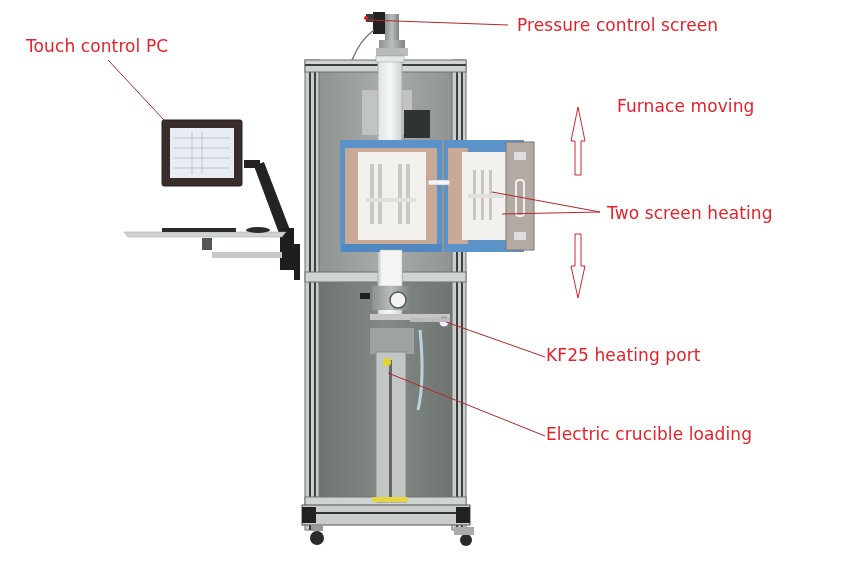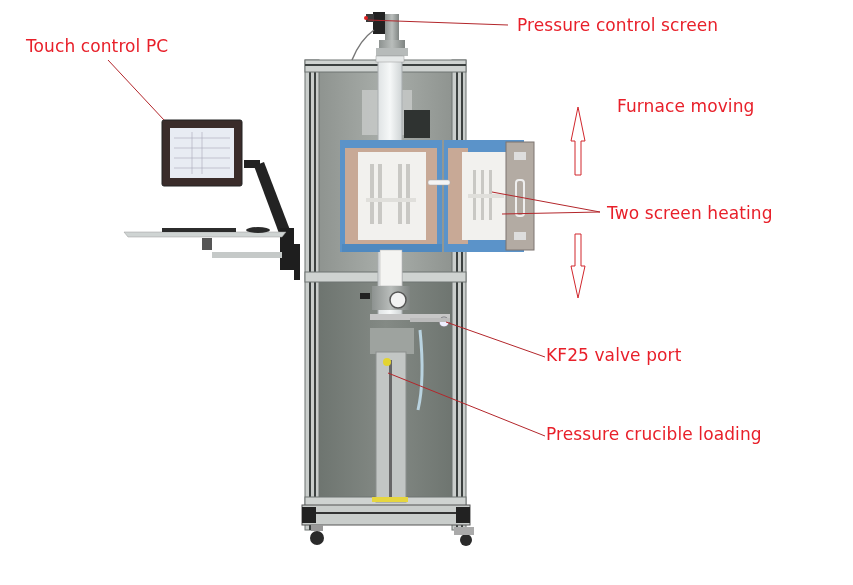--- a/index.html
+++ b/index.html
@@ -174,14 +174,14 @@
   <g stroke="#d1262c" stroke-width="1" fill="#ffffff">
     <polygon points="578,107 571,141 575,141 575,175 581,175 581,141 585,141"></polygon>
     <polygon points="578,298 571,266 575,266 575,234 581,234 581,266 585,266"></polygon>
   </g>
 </svg>
 
 <div class="label" style="left:26px; top:38px;">Touch control PC</div>
 <div class="label" style="left:517px; top:17px;">Pressure control screen</div>
 <div class="label" style="left:601px; top:98px;margin-left:16px;">Furnace moving</div>
 <div class="label" style="left:607px; top:205px;">Two screen heating</div>
-<div class="label" style="left:546px; top:347px;">KF25 valve port</div>
-<div class="label" style="left:546px; top:426px;">Pressure crucible loading</div>
+<div class="label" style="left:546px; top:347px;">KF25 heating port</div>
+<div class="label" style="left:546px; top:426px;">Electric crucible loading</div>
 
 </body></html>

